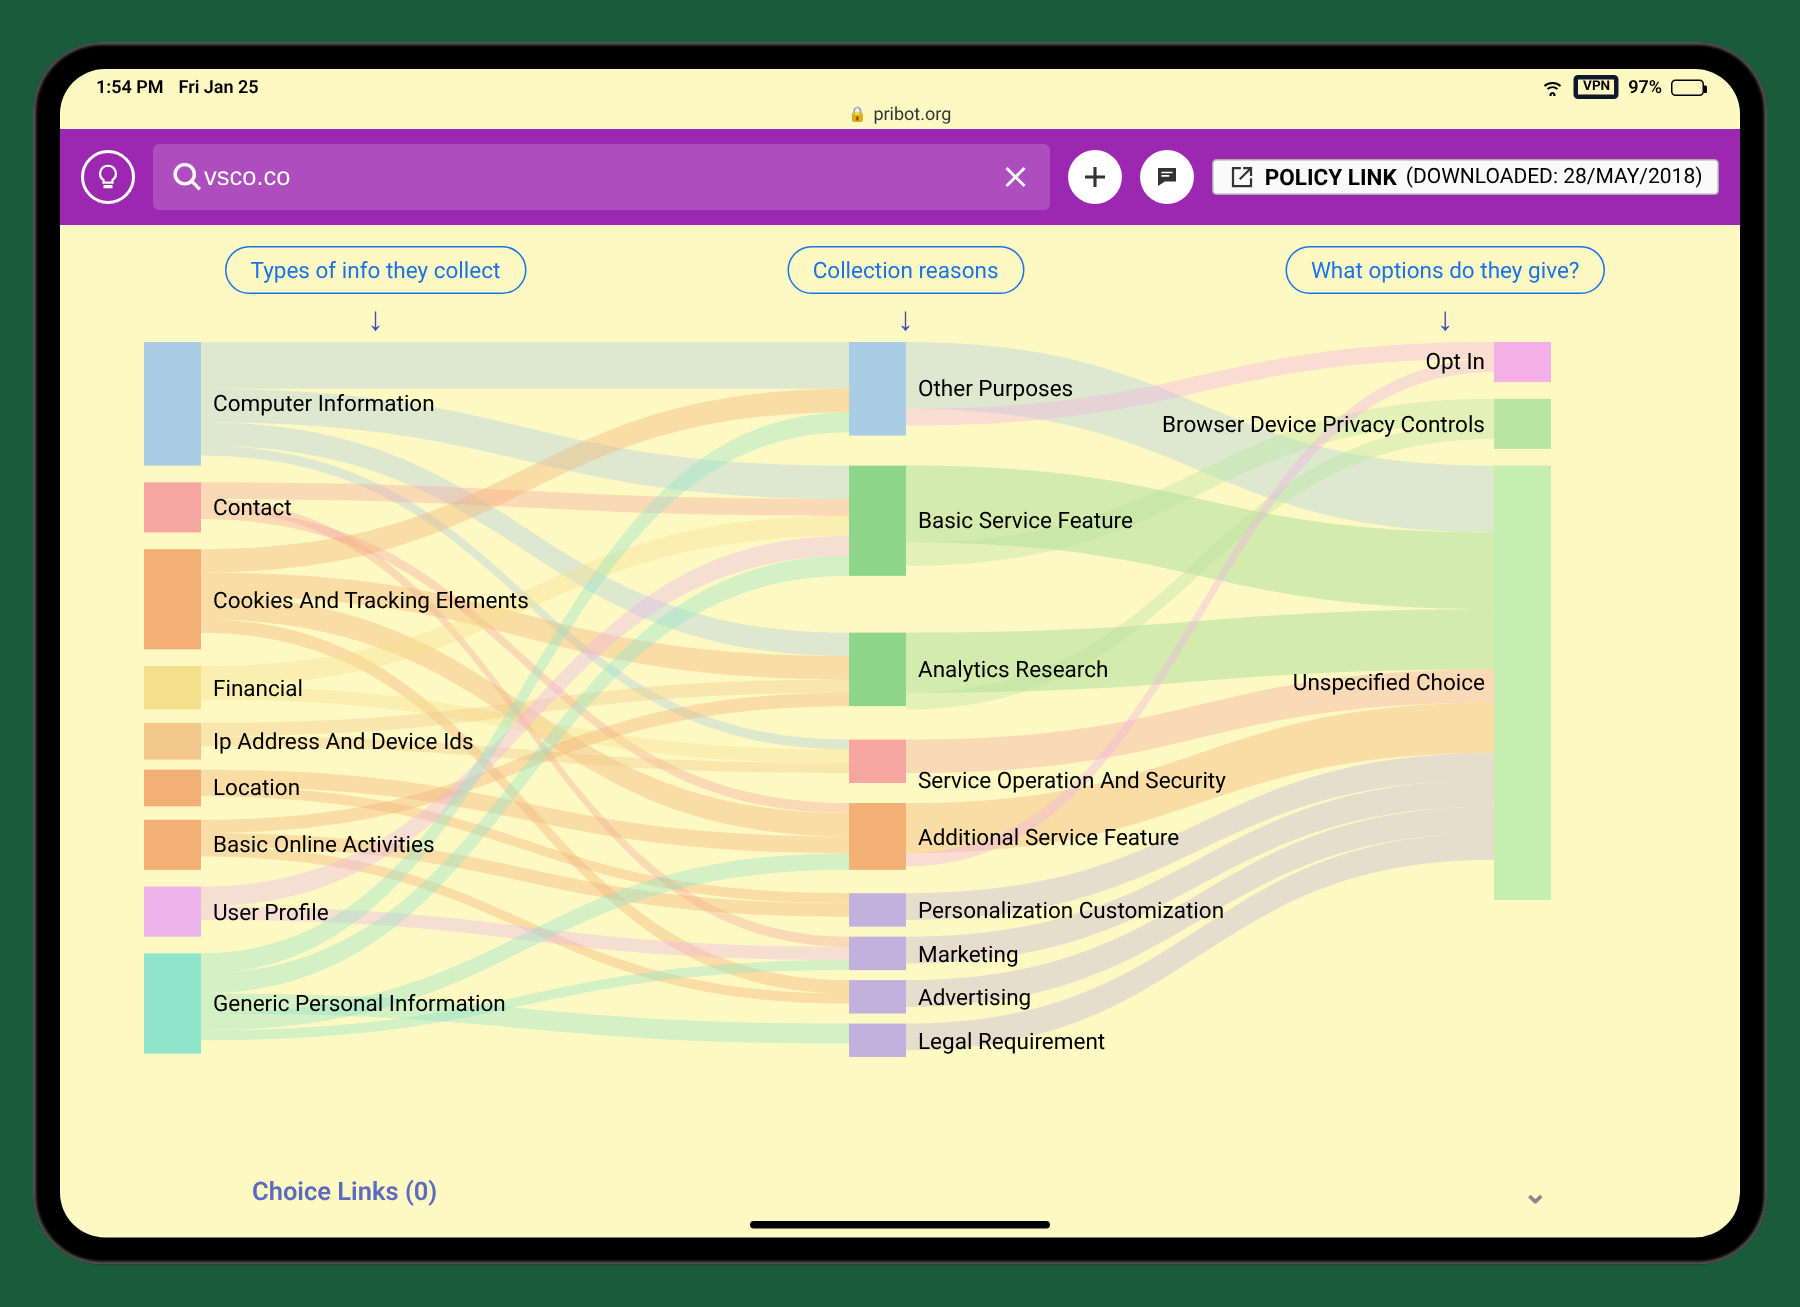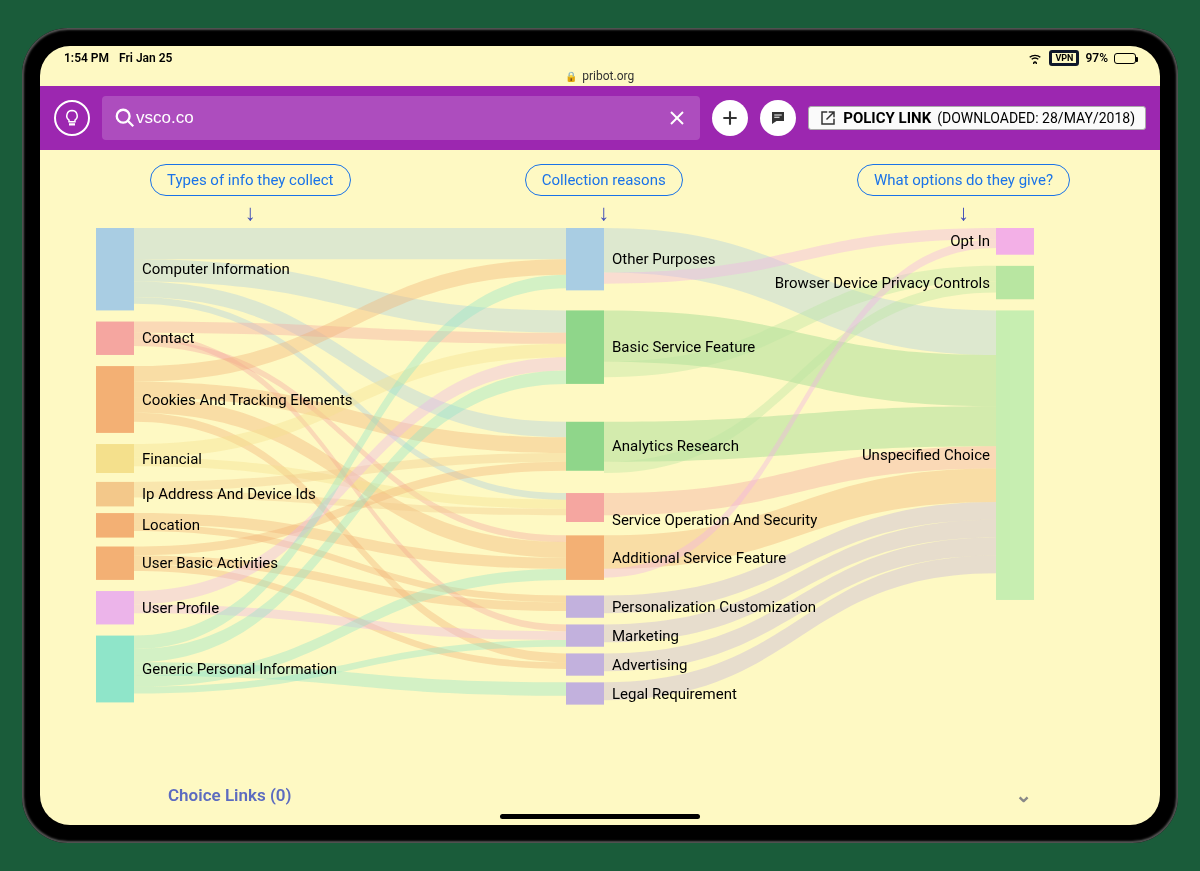--- a/index.html
+++ b/index.html
@@ -454,21 +454,21 @@
           <rect x="900" y="34" width="38" height="30" fill="#b8e6a1"></rect>
           <rect x="900" y="74" width="38" height="260" fill="#c7eeb1"></rect>
         </svg>
       <div id="sankey-labels">
           <div class="node-label" style="top: 32.2045px; left: 46px;">Computer Information</div>
           <div class="node-label" style="top: 101.25px; left: 46px;">Contact</div>
           <div class="node-label" style="top: 162.5px; left: 46px;">Cookies And Tracking Elements</div>
           <div class="node-label" style="top: 221.523px; left: 46px;">Financial</div>
           <div class="node-label" style="top: 257.159px; left: 46px;">Ip Address And Device Ids</div>
           <div class="node-label" style="top: 288.341px; left: 46px;">Location</div>
-          <div class="node-label" style="top: 326.205px; left: 46px;">User Basic Activities</div>
+          <div class="node-label" style="top: 326.205px; left: 46px;">Basic Online Activities</div>
           <div class="node-label" style="top: 370.75px; left: 46px;">User Profile</div>
           <div class="node-label" style="top: 432px; left: 46px;">Generic Personal Information</div>
           <div class="node-label" style="top: 22.1818px; left: 516px;">Other Purposes</div>
           <div class="node-label" style="top: 110.159px; left: 516px;">Basic Service Feature</div>
           <div class="node-label" style="top: 209.273px; left: 516px;">Analytics Research</div>
           <div class="node-label" style="top: 270.523px; left: 516px; margin-top: 12px;">Service Operation And Security</div>
           <div class="node-label" style="top: 320.636px; left: 516px;">Additional Service Feature</div>
           <div class="node-label" style="top: 369.636px; left: 516px;">Personalization Customization</div>
           <div class="node-label" style="top: 398.591px; left: 516px;">Marketing</div>
           <div class="node-label" style="top: 427.545px; left: 516px;">Advertising</div>

